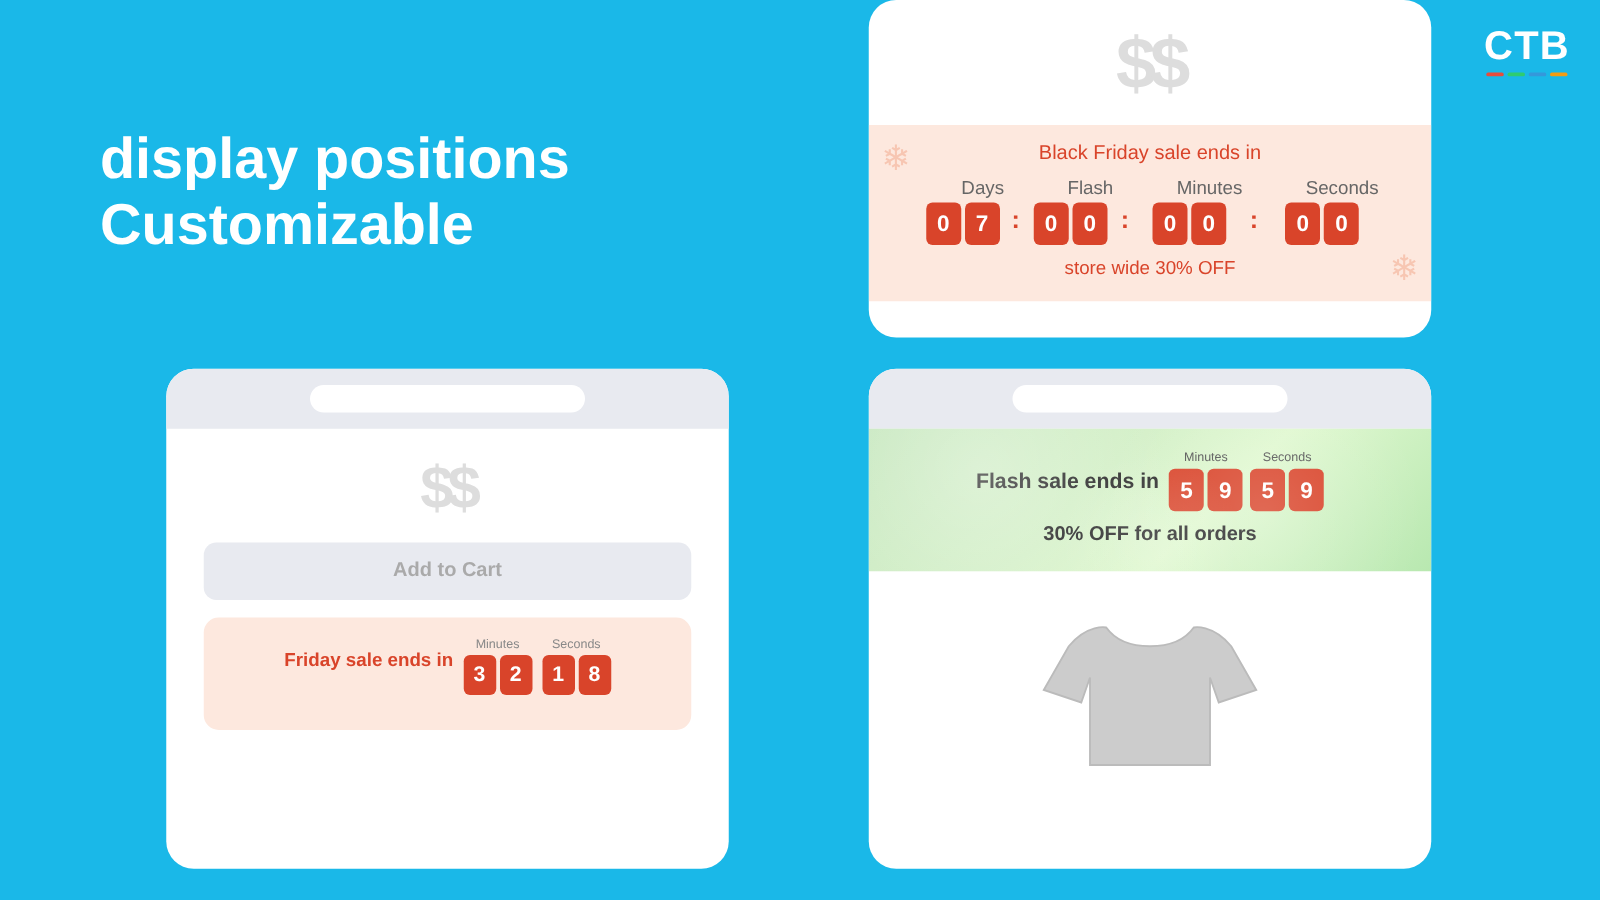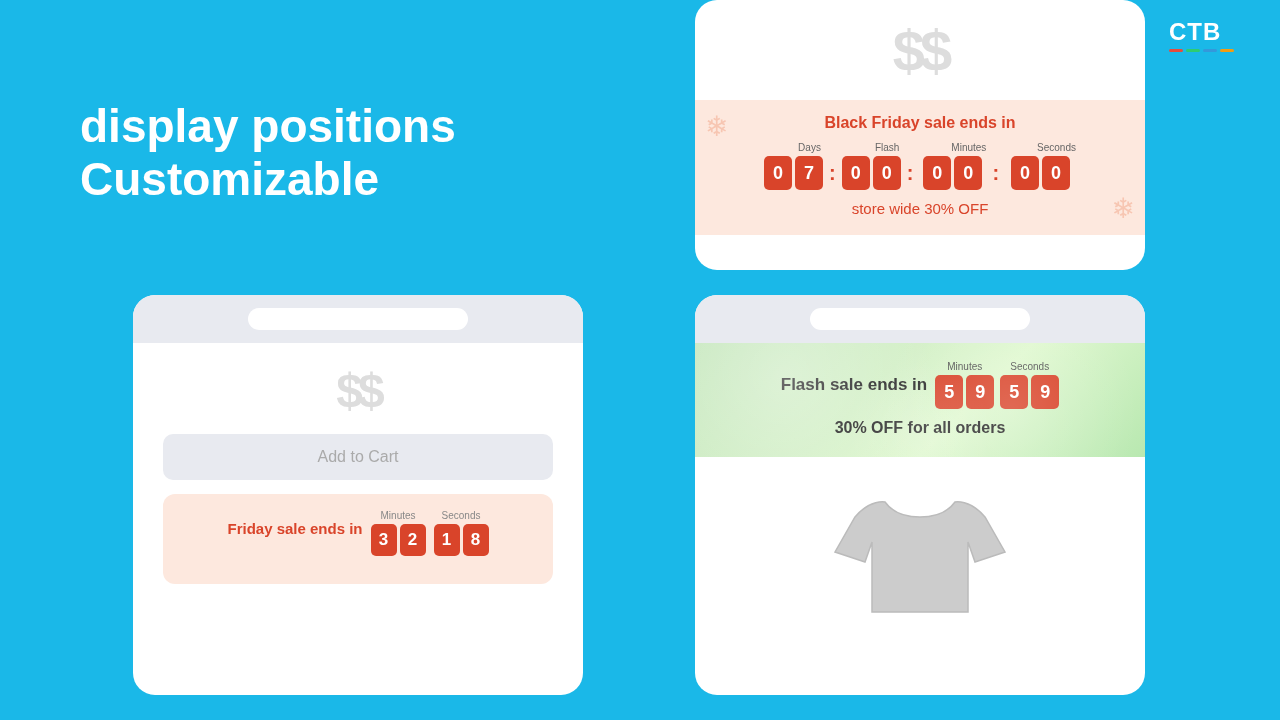--- a/index.html
+++ b/index.html
@@ -9,23 +9,23 @@
       background: #1ab8e8;
       font-family: -apple-system, BlinkMacSystemFont, 'Segoe UI', sans-serif;
       overflow: hidden;
       position: relative;
     }
 
     
     .ctb-logo {
       position: absolute;
       top: 18px;
-      right: 46px;
+      right: 24px;
       color: white;
-      font-size: 24px;
+      font-size: 32px;
       font-weight: 900;
       letter-spacing: 1px;
     }
     .ctb-logo .underline-bar {
       display: flex;
       gap: 3px;
       margin-top: 3px;
       justify-content: center;
     }
     .ctb-logo .bar {
@@ -81,37 +81,37 @@
       font-size: 28px;
       opacity: 0.7;
     }
     .snowflake-left { left: 10px; top: 10px; }
     .snowflake-right { right: 10px; bottom: 10px; }
 
     .sale-title {
       text-align: center;
       color: #d9442a;
       font-size: 16px;
-      font-weight: 700;
+      font-weight: 400;
       margin-bottom: 10px;
     }
     .countdown-row {
       display: flex;
       justify-content: center;
       align-items: center;
       gap: 6px;
       margin-bottom: 10px;
     }
     .countdown-group {
       display: flex;
       flex-direction: column;
       align-items: center;
     }
     .countdown-label {
-      font-size: 10px;
+      font-size: 15px;
       color: #666;
       margin-bottom: 3px;
       padding-left: 32px;
     }
     .digits-row {
       display: flex;
       gap: 3px;
     }
     .digit-box {
       background: #d9442a;
@@ -173,21 +173,21 @@
       letter-spacing: -5px;
       text-align: center;
       margin-bottom: 16px;
     }
     .add-to-cart-btn {
       display: block;
       width: 100%;
       background: #e8eaf0;
       color: #aaa;
       font-size: 16px;
-      font-weight: 400;
+      font-weight: 700;
       text-align: center;
       padding: 14px 0;
       border-radius: 10px;
       border: none;
       margin-bottom: 14px;
       cursor: pointer;
     }
     .sale-banner-pink-sm {
       background: #fde8de;
       border-radius: 12px;

